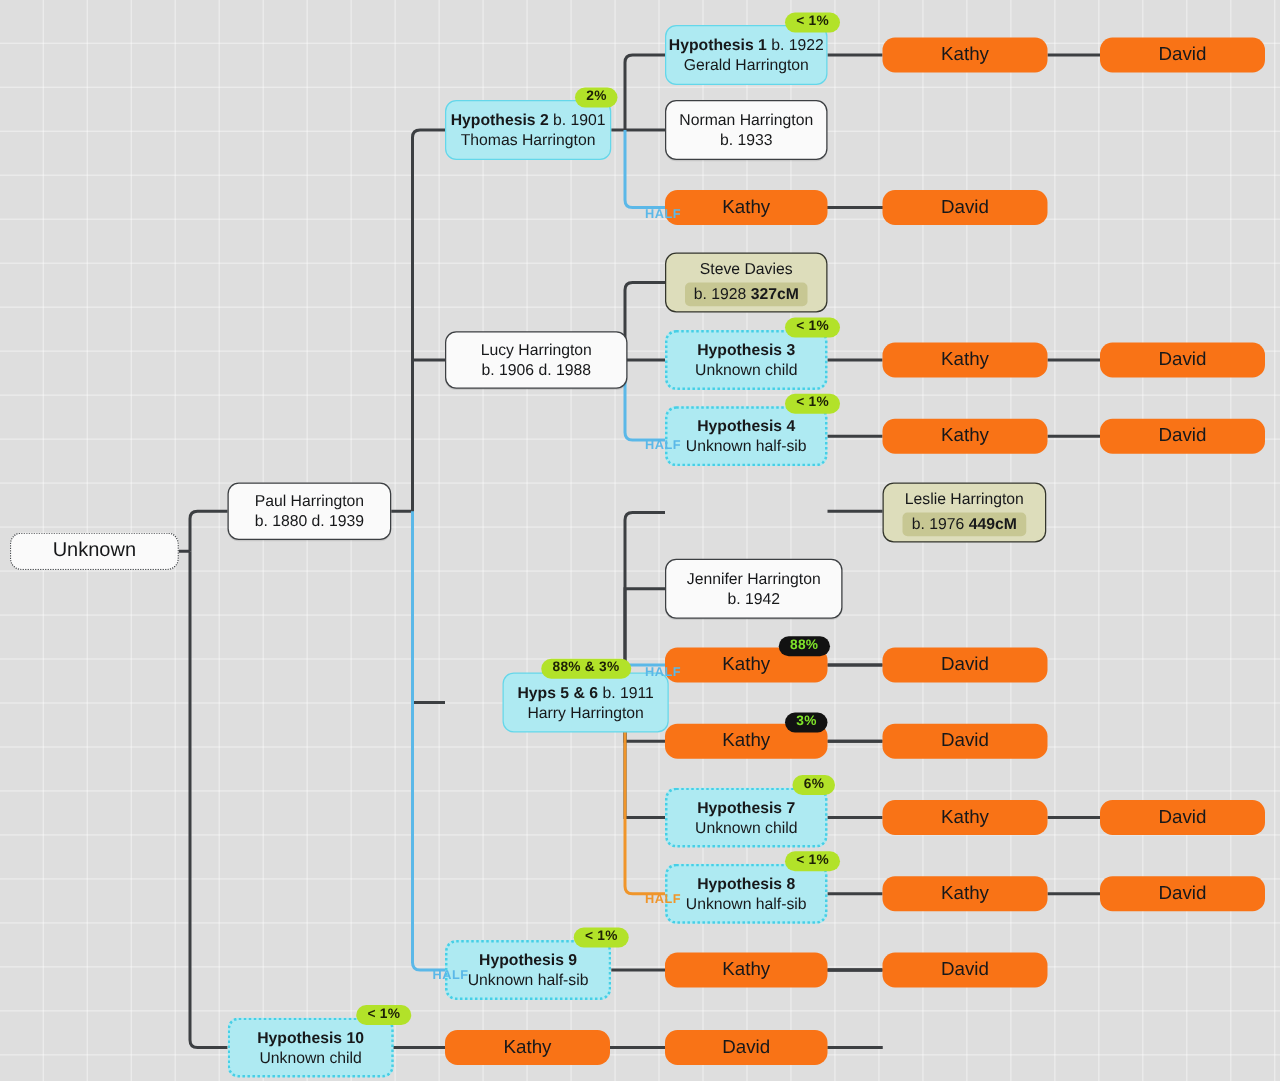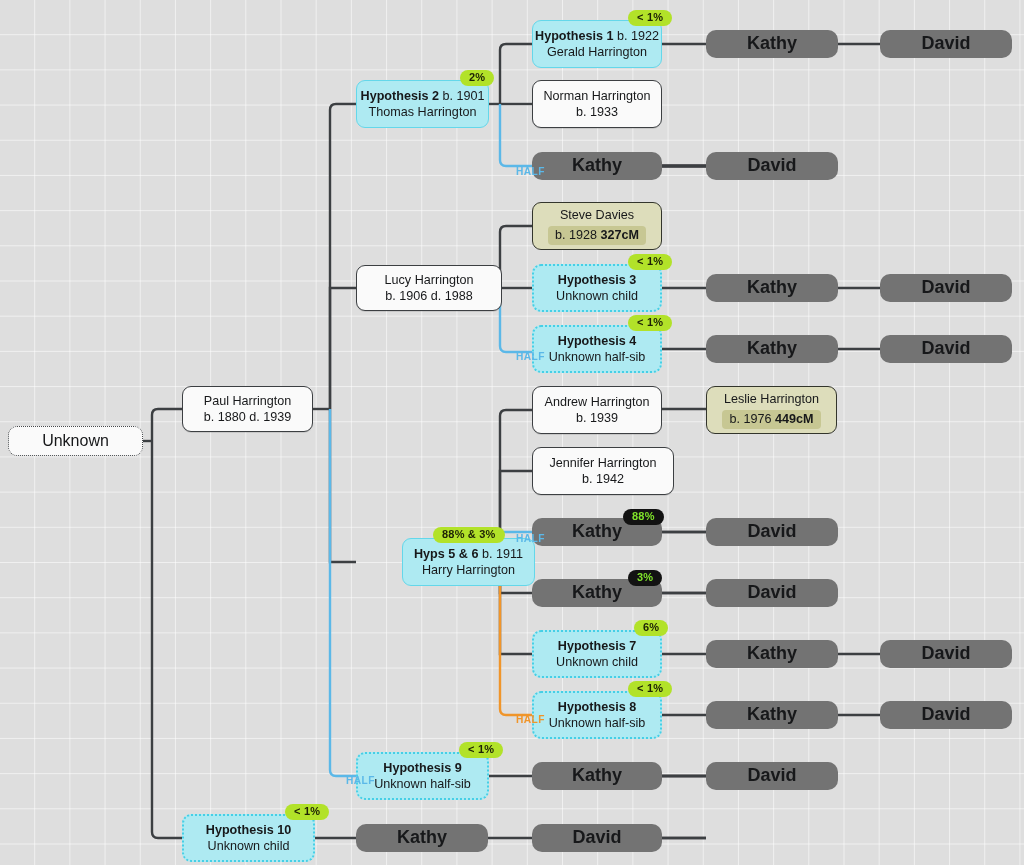--- a/index.html
+++ b/index.html
@@ -69,24 +69,24 @@
   
   .n-hyp-dotted{
     background:#aeeaf2;
     border:2px dotted #46cfe6;
     font-size:12.6px;
   }
   .n-hyp b,.n-hyp-dotted b{font-weight:bold;}
   .n-hyp .dim,.n-hyp-dotted .dim{font-weight:normal;}
   
   .n-grey{
-    background:#737373;
+    background:#f97316;
     border:none;
-    font-size:18px;
-    font-weight:bold;
+    font-size:15px;
+    font-weight:normal;
     border-radius:10px;
   }
 
   
   .badge{
     position:absolute;
     z-index:9;
     border-radius:9px;
     font-size:11px;
     font-weight:bold;
@@ -256,24 +256,20 @@
   </div>
   <div class="badge badge-green" style="left:628px;top:254px;">&lt; 1%</div>
 
   <div class="node n-hyp-dotted" style="left:532px;top:325px;width:130px;height:48px;">
     <span class="l1"><b>Hypothesis 4</b></span>
     <span class="l2">Unknown half-sib</span>
   </div>
   <div class="badge badge-green" style="left:628px;top:315px;">&lt; 1%</div>
   <div class="half" style="left:500px;top:351px;">HALF</div>
 
-  <div class="node n-person" style="left:532px;top:386px;width:130px;height:48px;">
-    <span class="l1">Andrew Harrington</span>
-    <span class="l2">b. 1939</span>
-  </div>
 
   <div class="node n-person" style="left:532px;top:447px;width:142px;height:48px;">
     <span class="l1">Jennifer Harrington</span>
     <span class="l2">b. 1942</span>
   </div>
 
   <div class="node n-hyp-dotted" style="left:532px;top:630px;width:130px;height:48px;">
     <span class="l1"><b>Hypothesis 7</b></span>
     <span class="l2">Unknown child</span>
   </div>

